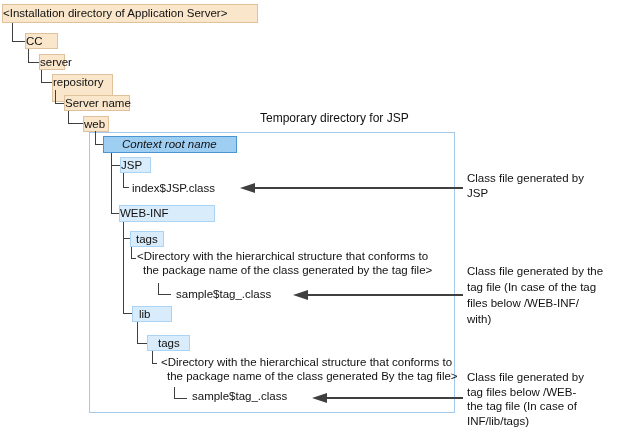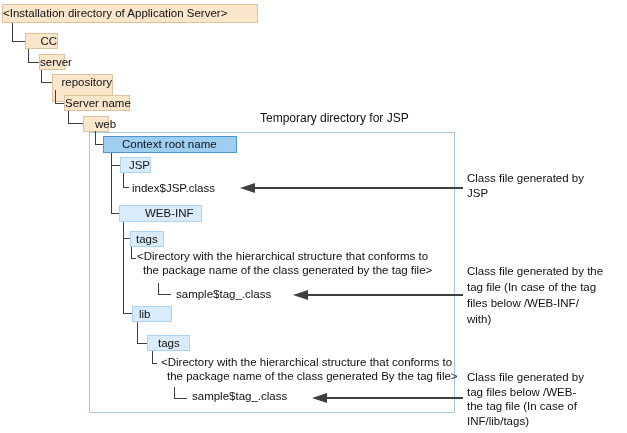--- a/index.html
+++ b/index.html
@@ -9,23 +9,23 @@
     --outer-border:#A3C9EC; --line:#3F3F3F; --text:#111111;
   }
   html,body{margin:0;padding:0;background:#fff;}
   #stage{
     position:relative;width:627px;height:433px;background:#fff;overflow:hidden;
     font-family:"Liberation Sans","DejaVu Sans",sans-serif;
     font-size:11.5px;color:var(--text);
   }
   .node{position:absolute;box-sizing:border-box;border:1px solid;white-space:nowrap;overflow:visible;}
   .tan{background:var(--tan-fill);border-color:var(--tan-border);}
-  .blue-dark{background:var(--blue-fill-dark);border-color:var(--blue-border-dark);}
+  .blue-dark{background:var(--blue-fill-dark);border-color:var(--blue-border-dark);font-style:italic;}
   .blue-light{background:var(--blue-fill-light);border-color:var(--blue-border-light);}
-  .ctr{text-align:right;}
+  .ctr{text-align:left;}
   .ln{position:absolute;background:var(--line);}
   .txt{position:absolute;white-space:nowrap;}
   .outerbox{position:absolute;box-sizing:border-box;border:1px solid var(--outer-border);background:transparent;}
   .arrow-line{position:absolute;height:2px;background:var(--line);}
   .arrow-head{position:absolute;width:0;height:0;border-top:5px solid transparent;border-bottom:5px solid transparent;border-right:15px solid var(--line);}
   .ann{position:absolute;line-height:15px;white-space:nowrap;}
 </style>
 </head>
 <body>
 
@@ -44,42 +44,42 @@
   <div class="ln" style="left:41px;top:70px;width:1px;height:13px;"></div>
   <div class="ln" style="left:41px;top:82px;width:11px;height:1px;"></div>
   <div class="node tan ctr" style="left:52px;top:74px;width:61px;height:28px;line-height:14px;">repository</div>
 
   <div class="ln" style="left:55px;top:90px;width:1px;height:14px;"></div>
   <div class="ln" style="left:55px;top:103px;width:9px;height:1px;"></div>
   <div class="node tan ctr" style="left:64px;top:95px;width:66px;height:16px;line-height:14px;">Server name</div>
 
   <div class="ln" style="left:68px;top:111px;width:1px;height:13px;"></div>
   <div class="ln" style="left:68px;top:123px;width:15px;height:1px;"></div>
-  <div class="node tan ctr" style="left:83px;top:116px;width:26px;height:16px;line-height:14px;padding-left:11px;">web</div>
+  <div class="node tan ctr" style="left:83px;top:116px;width:26px;height:16px;line-height:14px;">web</div>
 
   <div class="txt" style="left:260px;top:111px;font-size:12px;">Temporary directory for JSP</div>
 
   <div class="outerbox" style="left:89px;top:132px;width:366px;height:281px;"></div>
 
   <div class="ln" style="left:95px;top:131px;width:1px;height:14px;"></div>
   <div class="ln" style="left:95px;top:144px;width:8px;height:1px;"></div>
 
   <div class="node blue-dark" style="left:103px;top:136px;width:134px;height:17px;line-height:15px;padding-left:18px;">Context root name</div>
 
   <div class="ln" style="left:111px;top:153px;width:1px;height:60px;"></div>
 
   <div class="ln" style="left:111px;top:165px;width:9px;height:1px;"></div>
   <div class="node blue-light ctr" style="left:120px;top:157px;width:31px;height:16px;line-height:14px;">JSP</div>
   <div class="ln" style="left:123px;top:173px;width:1px;height:15px;"></div>
   <div class="ln" style="left:123px;top:187px;width:6px;height:1px;"></div>
   <div class="txt" style="left:132px;top:182px;">index$JSP.class</div>
 
   <div class="ln" style="left:111px;top:213px;width:1px;height:1px;"></div>
   <div class="ln" style="left:111px;top:213px;width:8px;height:1px;"></div>
-  <div class="node blue-light" style="left:119px;top:205px;width:83px;height:17px;line-height:15px;padding-left:25px;">WEB-INF</div>
+  <div class="node blue-light" style="left:119px;top:205px;width:96px;height:17px;line-height:15px;padding-left:0;">WEB-INF</div>
 
   <div class="ln" style="left:123px;top:222px;width:1px;height:92px;"></div>
 
   <div class="ln" style="left:123px;top:238px;width:7px;height:1px;"></div>
   <div class="node blue-light" style="left:130px;top:231px;width:34px;height:16px;line-height:14px;padding-left:5px;">tags</div>
 
   <div class="ln" style="left:131px;top:247px;width:1px;height:12px;"></div>
   <div class="ln" style="left:131px;top:258px;width:5px;height:1px;"></div>
   <div class="txt" style="left:137px;top:250px;">&lt;Directory with the hierarchical structure that conforms to</div>
   <div class="txt" style="left:143px;top:264px;">the package name of the class generated by the tag file&gt;</div>

